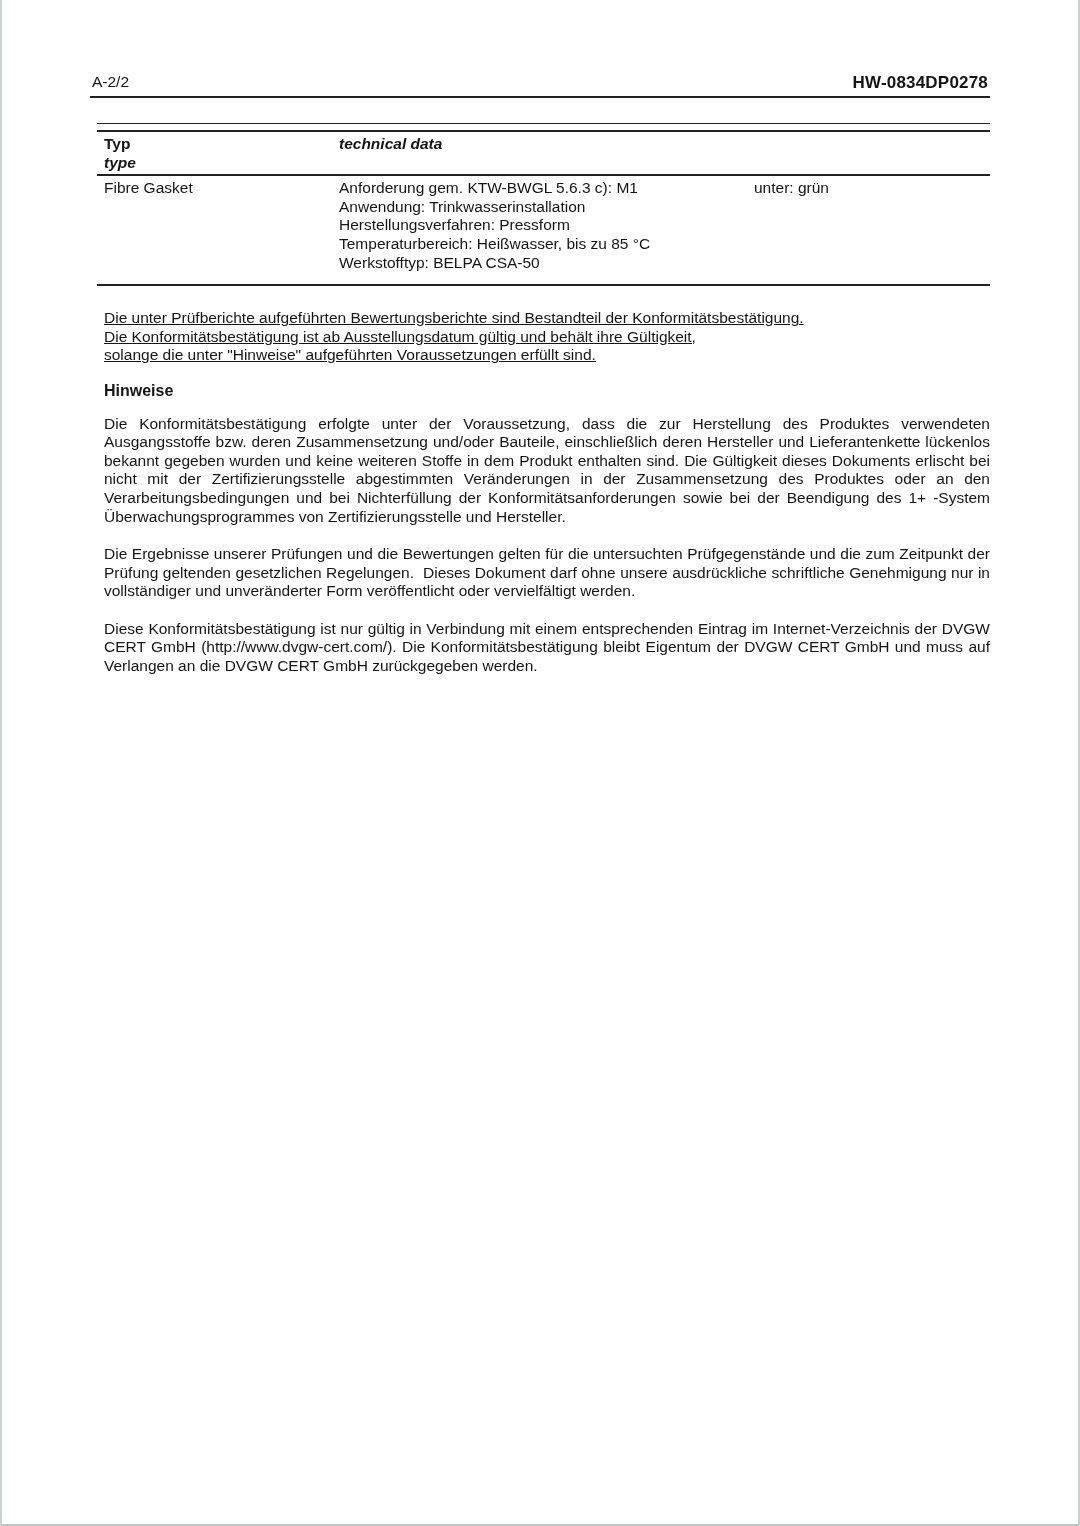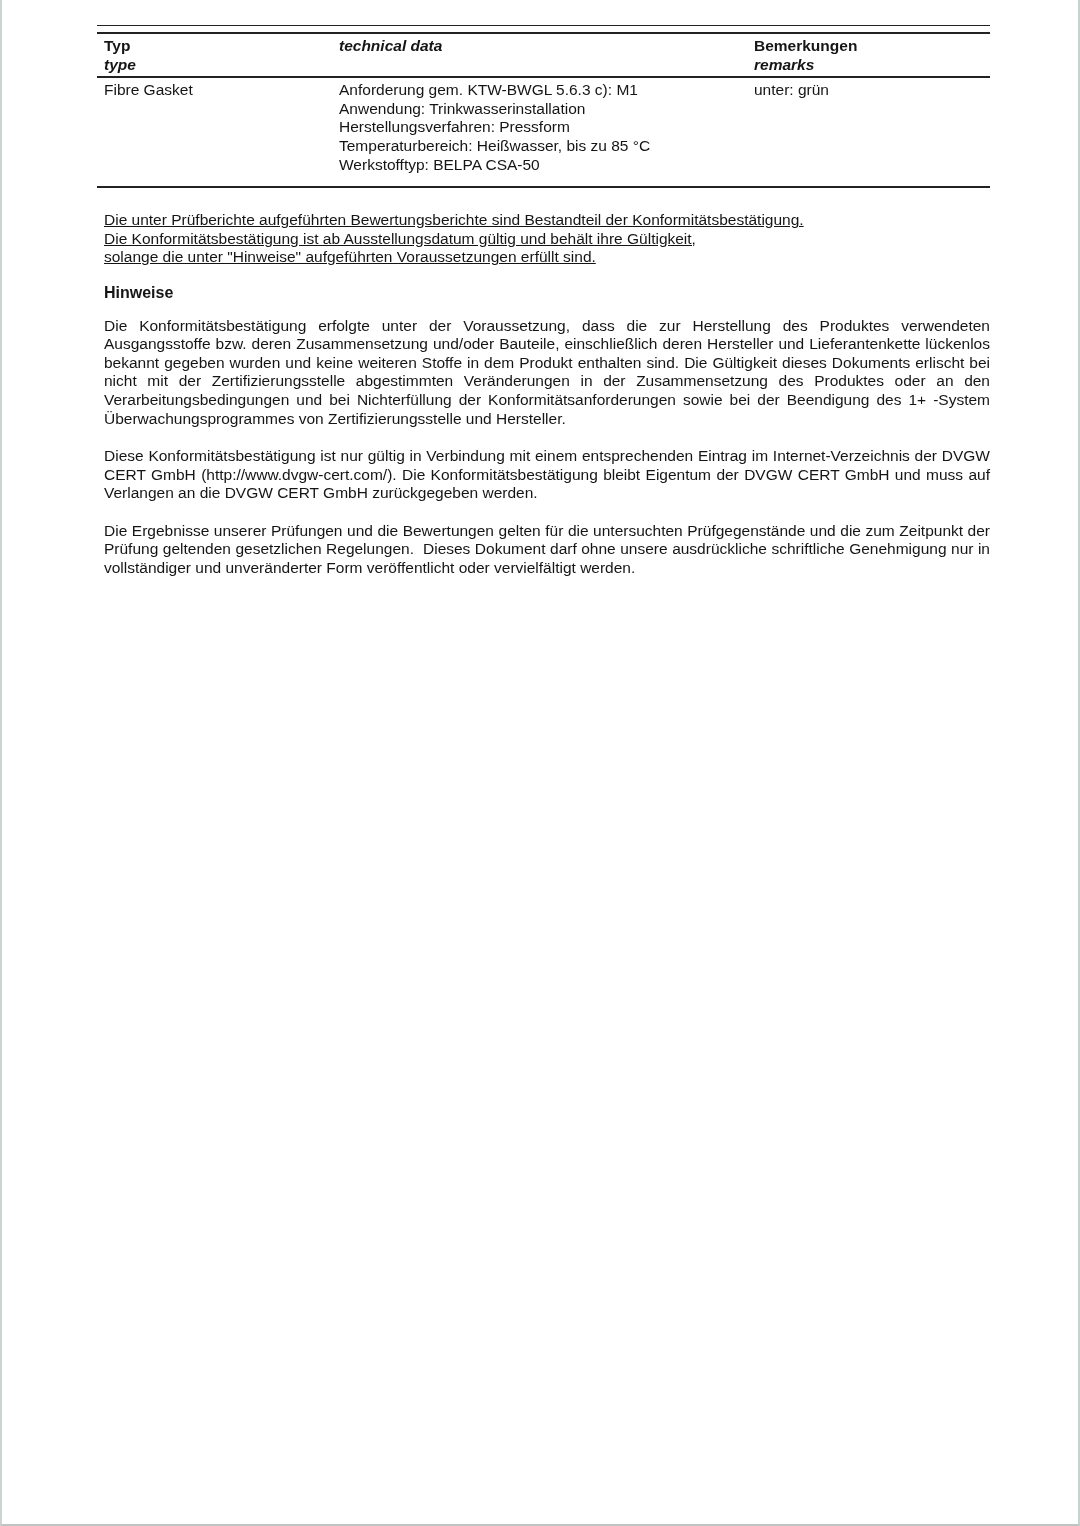--- a/index.html
+++ b/index.html
@@ -68,37 +68,37 @@
     padding-left: 7px;
     text-align: justify;
   }
   .para + .para { margin-top: 19px; }
 </style>
 </head>
 <body>
 
 <div class="page">
 
+  <header class="doc-header">
+    <span class="page-label">A-2/2</span>
+    <span class="doc-id">HW-0834DP0278</span>
+  </header>
 
   <div class="content">
 
     <div class="tbl">
       <div class="tbl-toprule"></div>
 
       <div class="tbl-row tbl-head">
         <div class="cell">
           <div class="col-de">Typ</div>
           <div class="col-en">type</div>
         </div>
         <div class="cell">
           <div class="col-en">technical data</div>
-        </div>
-        <div class="cell">
-          <div class="col-de">Bemerkungen</div>
-          <div class="col-en">remarks</div>
         </div>
       </div>
 
       <div class="tbl-row tbl-body">
         <div class="cell">Fibre Gasket</div>
         <div class="cell multiline">Anforderung gem. KTW-BWGL 5.6.3 c): M1
 Anwendung: Trinkwasserinstallation
 Herstellungsverfahren: Pressform
 Temperaturbereich: Heißwasser, bis zu 85 °C
 Werkstofftyp: BELPA CSA-50</div>
@@ -106,17 +106,17 @@
       </div>
     </div>
 
     <p class="intro">Die unter Prüfberichte aufgeführten Bewertungsberichte sind Bestandteil der Konformitätsbestätigung.
 Die Konformitätsbestätigung ist ab Ausstellungsdatum gültig und behält ihre Gültigkeit,
 solange die unter "Hinweise" aufgeführten Voraussetzungen erfüllt sind.</p>
 
     <h3 class="hinweise-heading">Hinweise</h3>
 
     <p class="para">Die Konformitätsbestätigung erfolgte unter der Voraussetzung, dass die zur Herstellung des Produktes verwendeten Ausgangsstoffe bzw. deren Zusammensetzung und/oder Bauteile, einschließlich deren Hersteller und Lieferantenkette lückenlos bekannt gegeben wurden und keine weiteren Stoffe in dem Produkt enthalten sind. Die Gültigkeit dieses Dokuments erlischt bei nicht mit der Zertifizierungsstelle abgestimmten Veränderungen in der Zusammensetzung des Produktes oder an den Verarbeitungsbedingungen und bei Nichterfüllung der Konformitätsanforderungen sowie bei der Beendigung des 1+ -System Überwachungsprogrammes von Zertifizierungsstelle und Hersteller.</p>
+    <p class="para">Die Ergebnisse unserer Prüfungen und die Bewertungen gelten für die untersuchten Prüfgegenstände und die zum Zeitpunkt der Prüfung geltenden gesetzlichen Regelungen.&nbsp; Dieses Dokument darf ohne unsere ausdrückliche schriftliche Genehmigung nur in vollständiger und unveränderter Form veröffentlicht oder vervielfältigt werden.</p>
     <p class="para">Diese Konformitätsbestätigung ist nur gültig in Verbindung mit einem entsprechenden Eintrag im Internet-Verzeichnis der DVGW CERT GmbH (http://www.dvgw-cert.com/). Die Konformitätsbestätigung bleibt Eigentum der DVGW CERT GmbH und muss auf Verlangen an die DVGW CERT GmbH zurückgegeben werden.</p>
-    <p class="para">Die Ergebnisse unserer Prüfungen und die Bewertungen gelten für die untersuchten Prüfgegenstände und die zum Zeitpunkt der Prüfung geltenden gesetzlichen Regelungen.&nbsp; Dieses Dokument darf ohne unsere ausdrückliche schriftliche Genehmigung nur in vollständiger und unveränderter Form veröffentlicht oder vervielfältigt werden.</p>
 
   </div>
 </div>
 
 </body></html>

